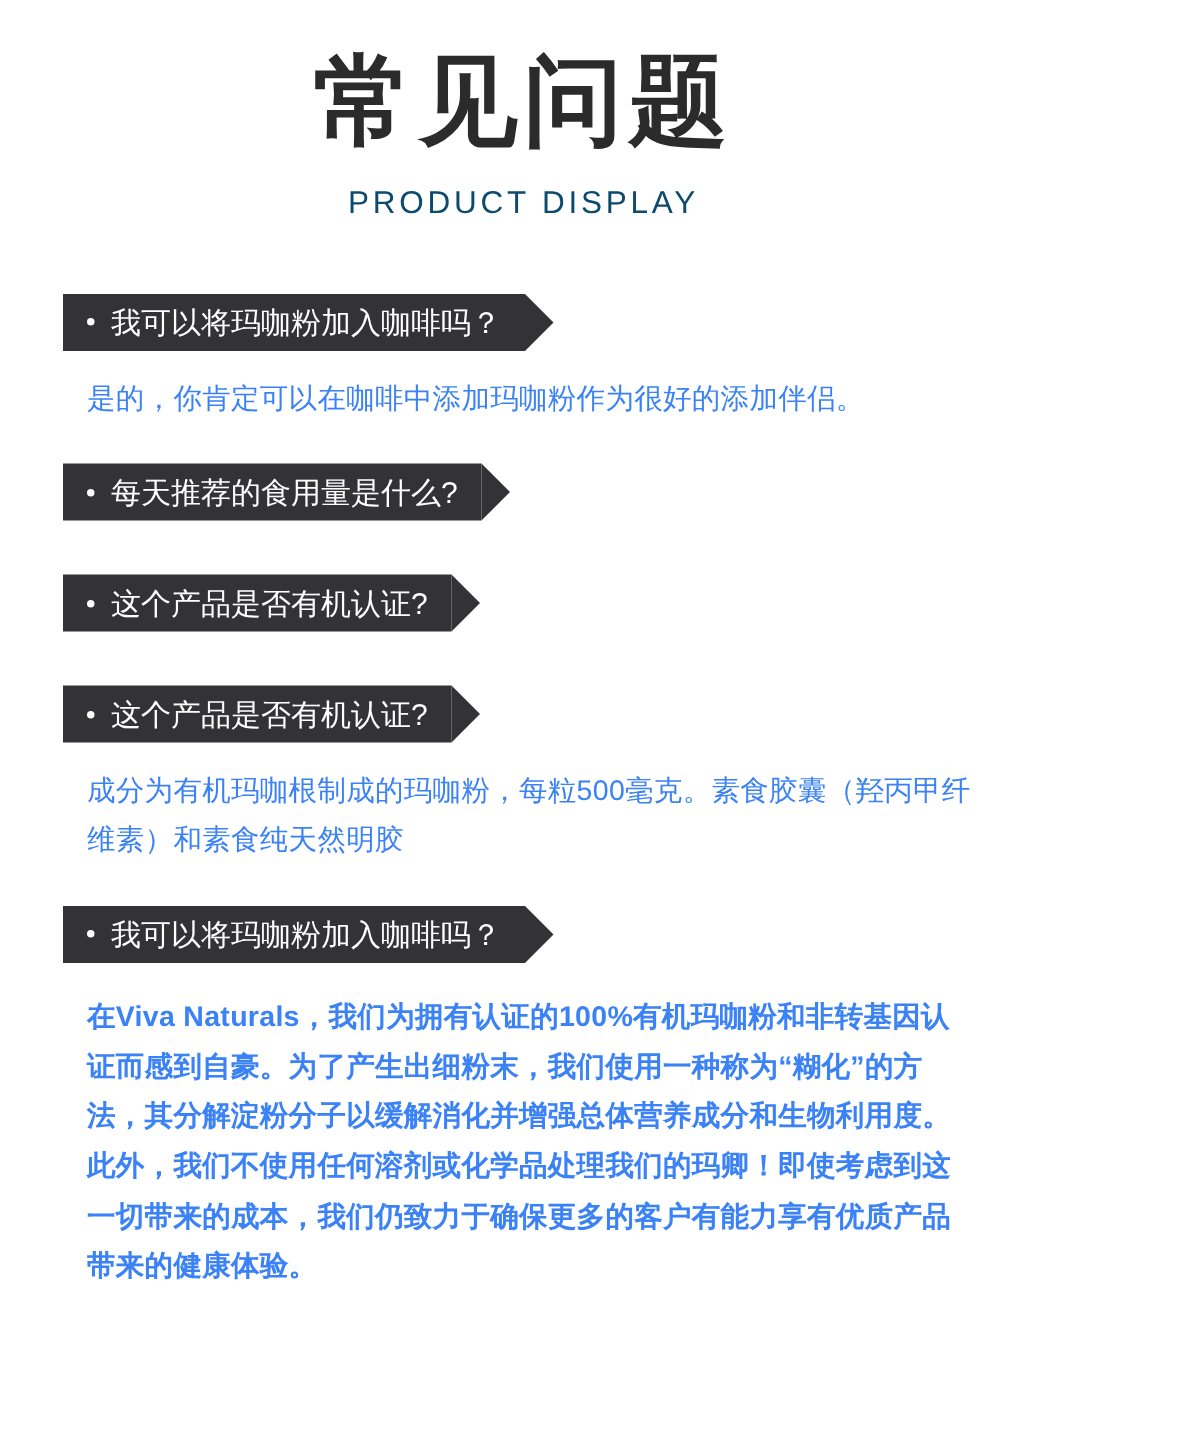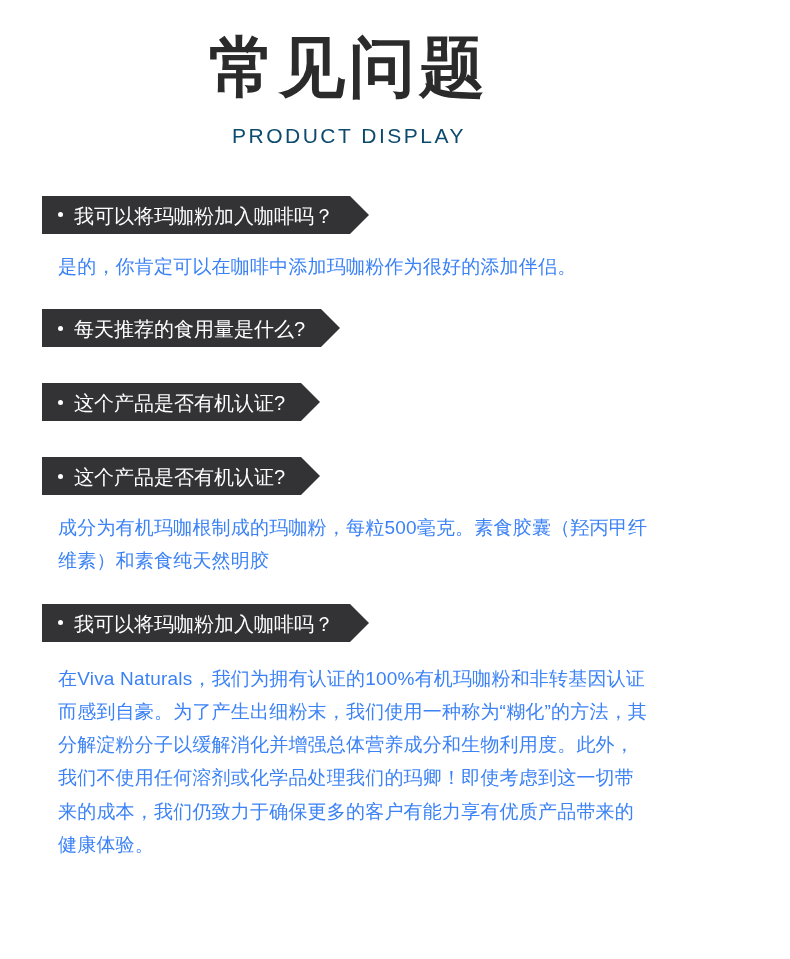--- a/index.html
+++ b/index.html
@@ -92,20 +92,21 @@
     font-size: 19px;
     line-height: 1.75;
     color: #3b82f6;
     padding-left: 16px;
     padding-right: 6px;
     margin-top: 6px;
     letter-spacing: 0.2px;
   }
   .faq-item.long .a-text {
     margin-top: 10px;
+    font-weight: bold;
   }
   .spacer-sm { height: 14px; }
 </style>
 </head>
 <body>
 
 <div class="page">
 
   <div class="header">
     <div class="header-title">常见问题</div>

